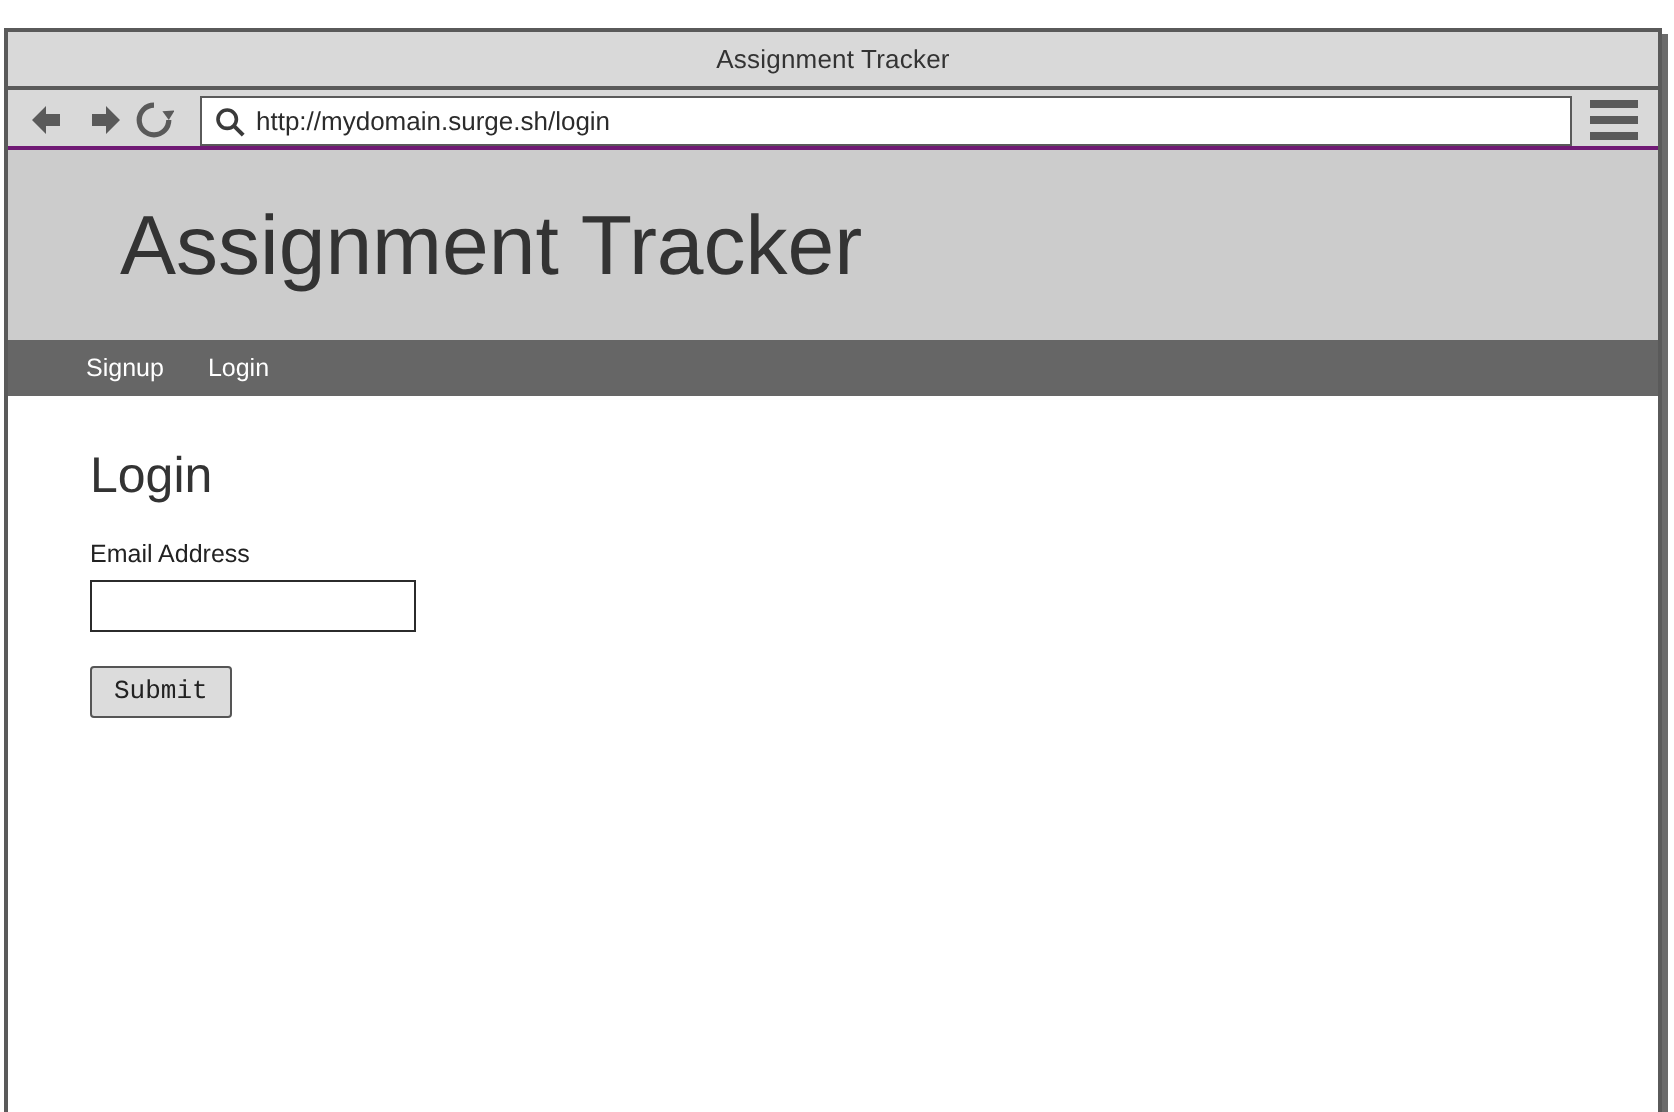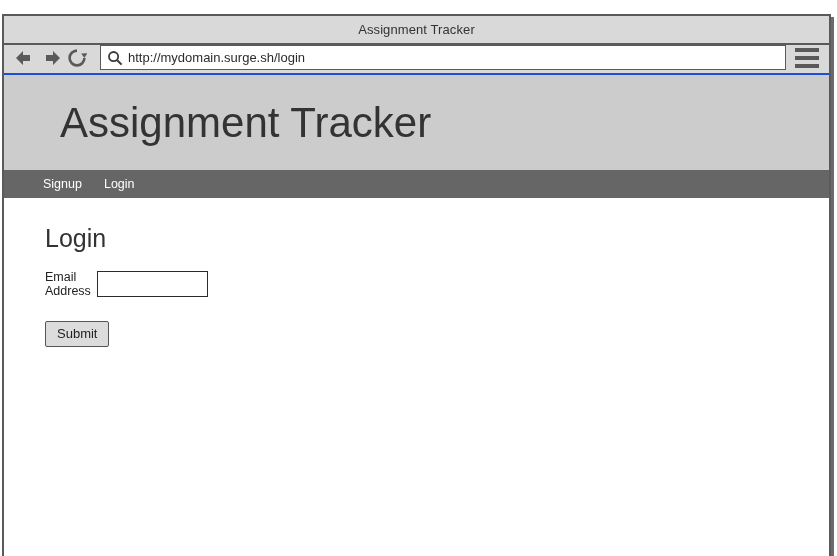--- a/index.html
+++ b/index.html
@@ -40,23 +40,23 @@
   .title-bar-text {
     font-size: 13px;
     color: #333333;
     letter-spacing: 0.1px;
   }
 
   
   .toolbar {
     height: 30px;
     background: #d9d9d9;
-    border-bottom: 2px solid #1d4ed8;
-    display: flex;
-    align-items: flex-start;
+    border-bottom: 2px solid #701a75;
+    display: flex;
+    align-items: flex-end;
     box-sizing: border-box;
     padding: 0 10px 0 8px;
   }
   .nav-btn {
     width: 26px;
     height: 26px;
     display: flex;
     align-items: center;
     justify-content: center;
     flex: 0 0 auto;
@@ -157,21 +157,21 @@
     margin: 0 0 20px 0;
     line-height: 1;
   }
 
   .form-row {
     display: flex;
     align-items: flex-start;
   }
   .field {
     display: flex;
-    flex-direction: row;
+    flex-direction: column;
   }
   .field.email  { width: 163px; margin-right: 31px; }
   .field.password { width: 163px; }
 
   .field-label {
     font-size: 12.5px;
     color: #222222;
     margin-bottom: 5px;
     line-height: 1.1;
   }
@@ -188,21 +188,21 @@
     outline: none;
     border-radius: 0;
   }
 
   .submit-btn {
     margin-top: 17px;
     padding: 4px 11px 5px 11px;
     background: #dcdcdc;
     border: 1px solid #555555;
     border-radius: 2px;
-    font-family: Liberation Sans, sans-serif;
+    font-family: Liberation Mono, monospace;
     font-size: 13px;
     color: #222222;
     cursor: pointer;
   }
 </style>
 </head>
 <body>
 
 <div class="browser-window">
 

